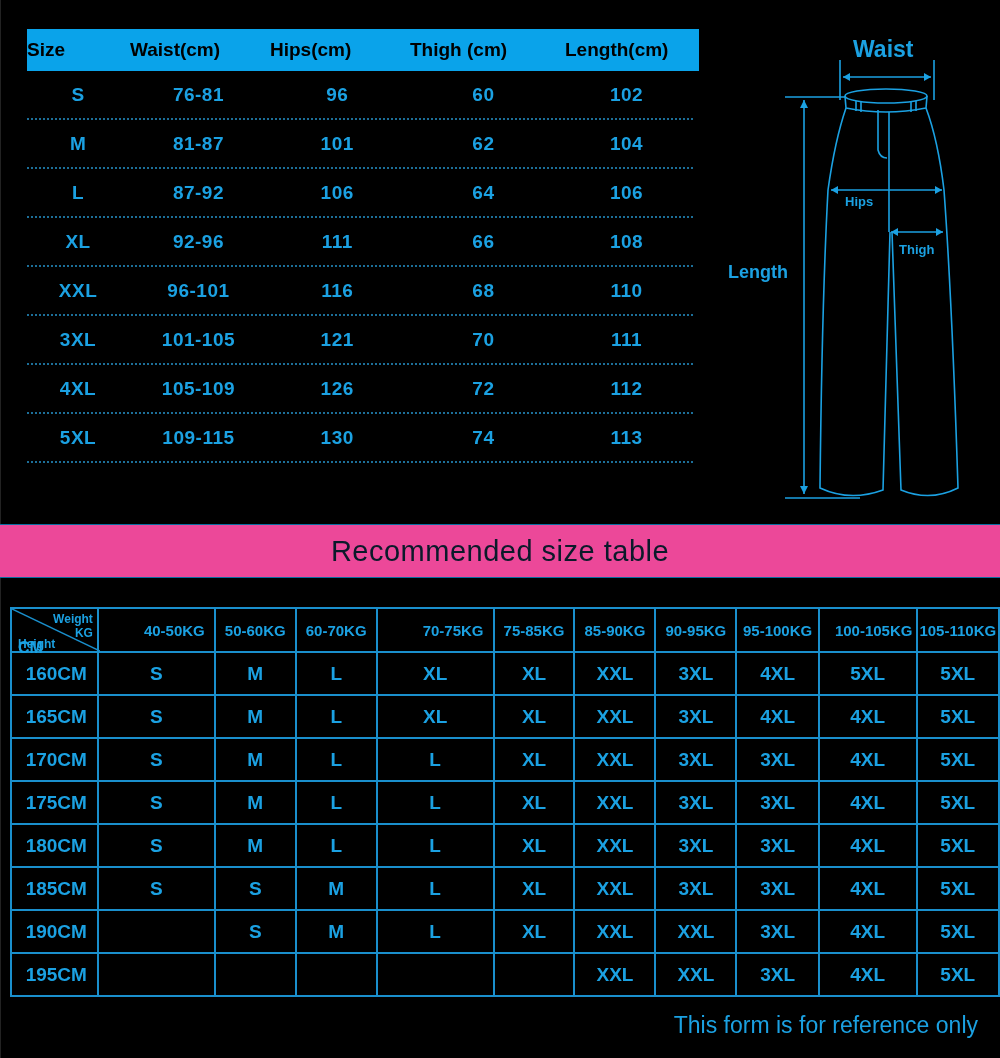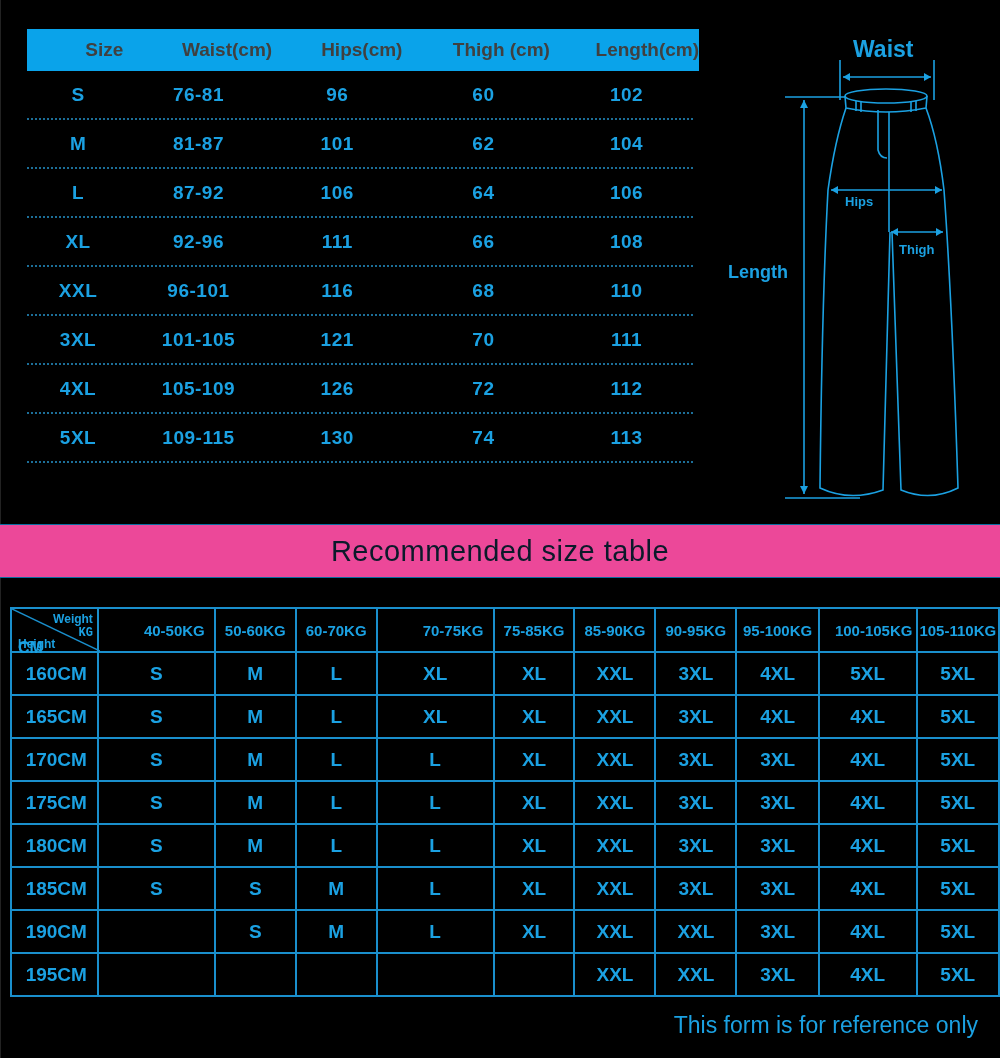--- a/index.html
+++ b/index.html
@@ -9,21 +9,21 @@
     font-family: "Liberation Sans", sans-serif;
     color: #1ba1e2;
   }
 
   
   #measure-table { position: absolute; left: 27px; top: 29px; width: 672px; }
   #measure-header {
     height: 42px; background: #0aa3ea; display: flex; align-items: center;
   }
   #measure-header .h {
-    color: #404040; font-weight: bold; font-size: 19px; text-align: center; padding-left: 44px;
+    color: #000000; font-weight: bold; font-size: 19px; text-align: left;
   }
   .mcol0 { width: 103px; }
   .mcol1 { width: 140px; }
   .mcol2 { width: 140px; }
   .mcol3 { width: 155px; }
   .mcol4 { width: 134px; }
   .mrow {
     display: flex; align-items: center; height: 47px;
     border-bottom: 2px dotted #1c6f99;
     margin-right: 6px;
@@ -54,21 +54,21 @@
   #rec-table td, #rec-table th {
     border: 2px solid #1a8fcc; padding: 0; text-align: center;
     font-weight: bold; color: #1ba1e2;
   }
   #rec-table th { height: 42px; font-size: 15px; }
   #rec-table td { height: 41px; font-size: 19px; }
   #rec-table td.hcell { font-size: 19px; text-align: right; padding-right: 10px; }
   .corner { position: relative; width: 88px; }
   .corner svg { position: absolute; left: 0; top: 0; }
   .corner .w { position: absolute; right: 4px; top: 3px; font-size: 12px; }
-  .corner .kg { position: absolute; right: 4px; top: 17px; font-size: 12px; font-family: Liberation Mono, monospace; }
+  .corner .kg { position: absolute; right: 4px; top: 17px; font-size: 12px; }
   .corner .cm { position: absolute; left: 6px; top: 30px; font-size: 16px; }
   .corner .ht { position: absolute; left: 6px; top: 28px; font-size: 12px; }
 
   #footnote {
     position: absolute; right: 22px; top: 1012px; font-size: 23px; color: #1ba1e2;
   }
   #left-edge { position: absolute; left: 0; top: 0; width: 1px; height: 1058px; background: #222; }
 </style>
 </head>
 <body>

